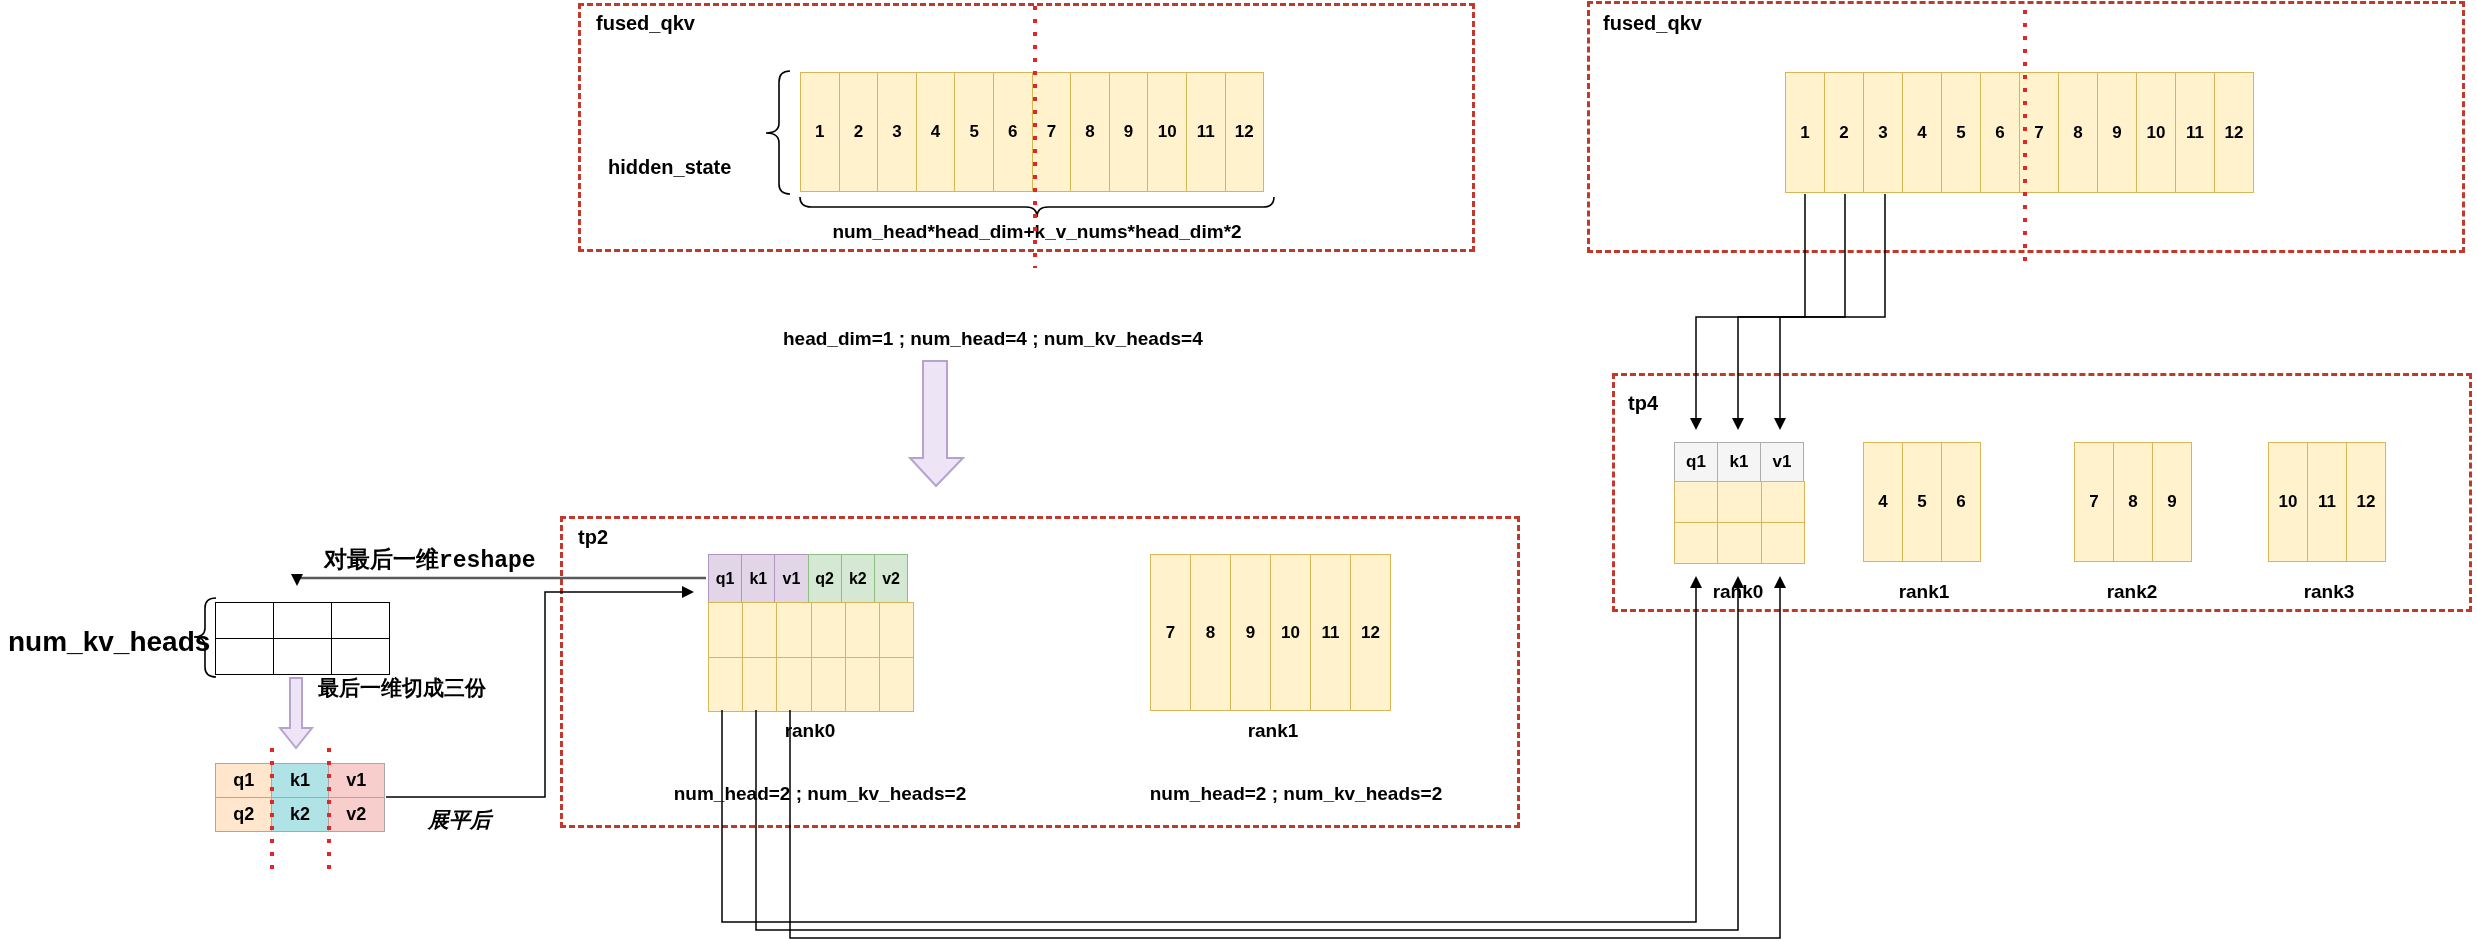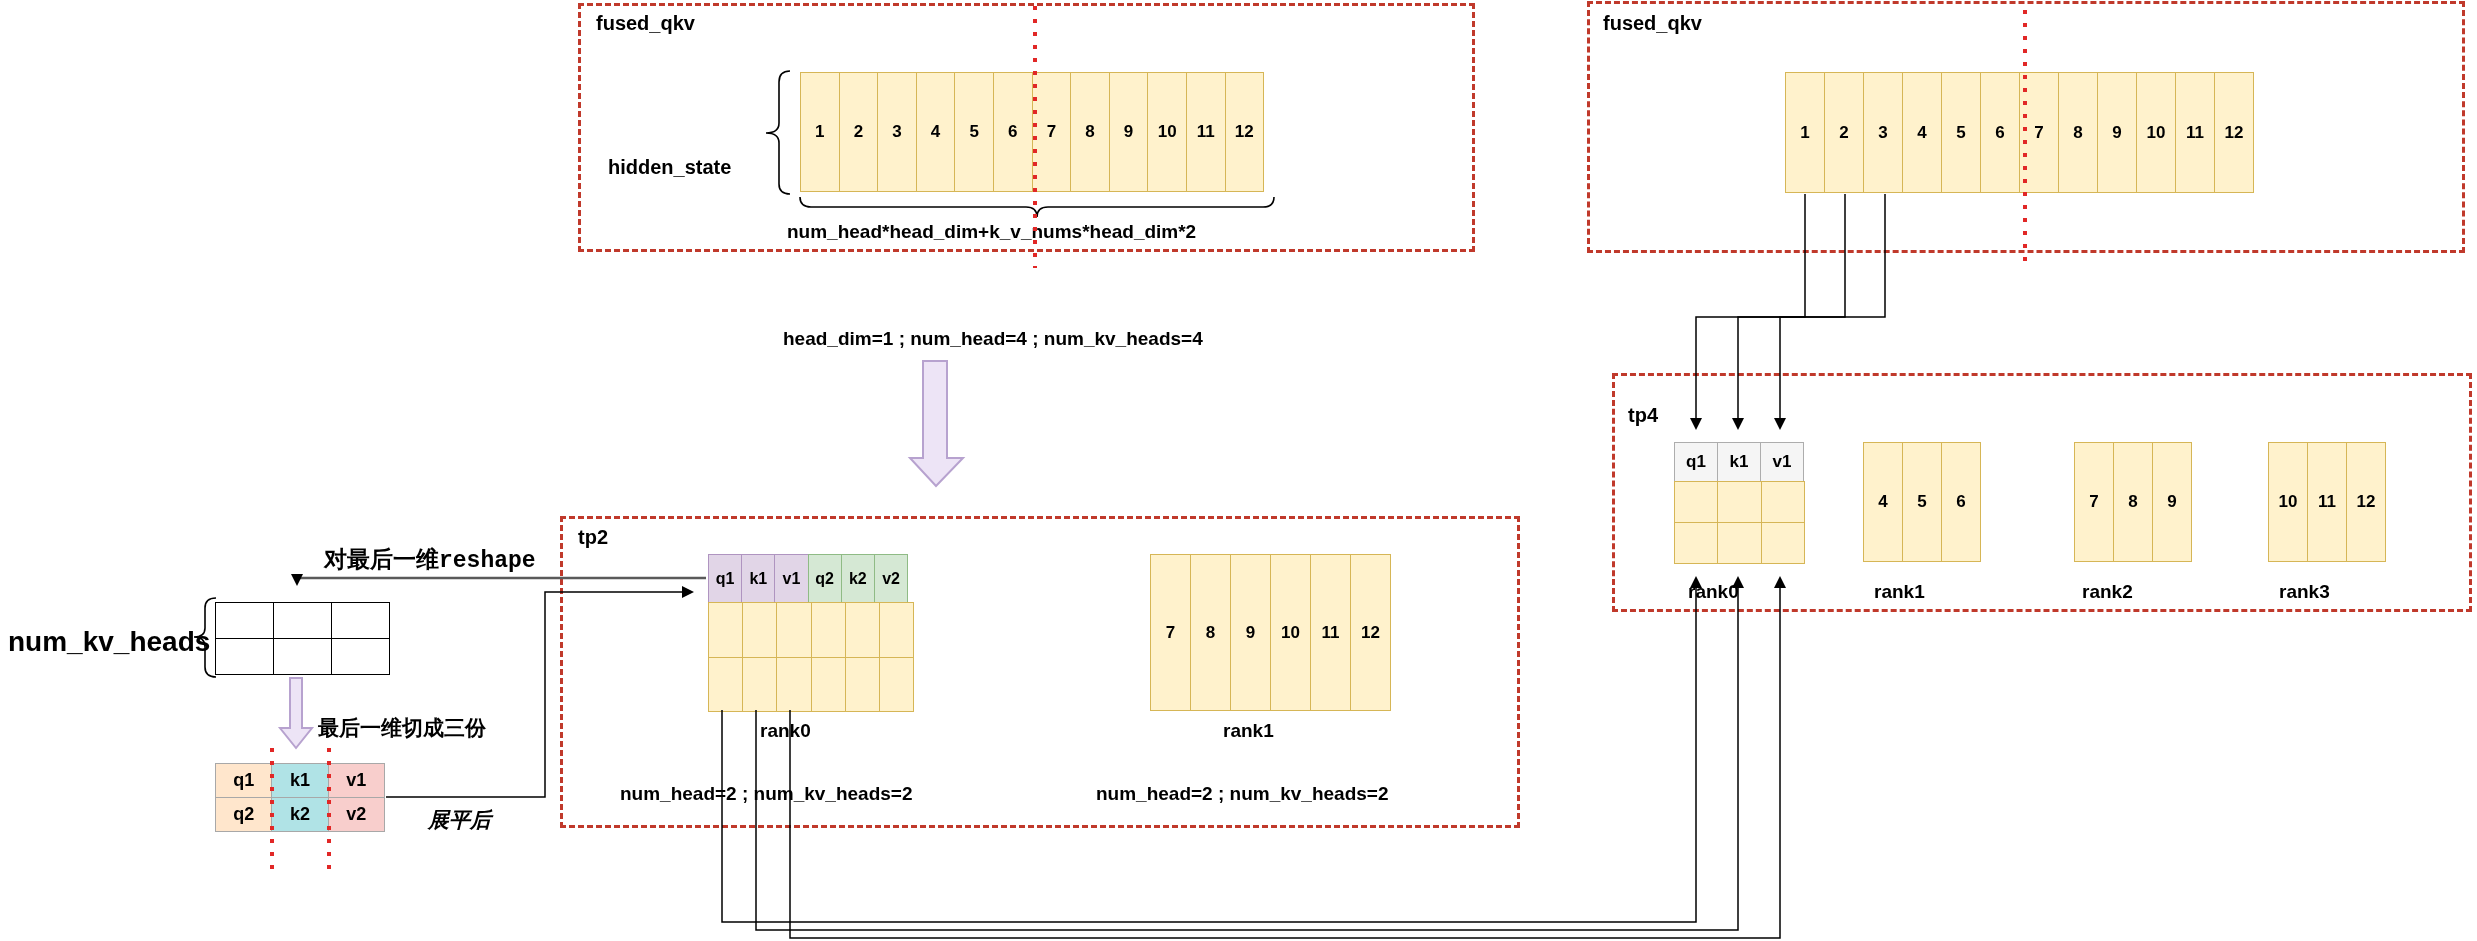--- a/index.html
+++ b/index.html
@@ -26,21 +26,21 @@
   .hd-gray{background:#F5F5F5;border:1px solid #ADADAD;width:44px;height:40px;font-size:17px;}
   .ygrid{display:grid;gap:1px;background:#D6B656;border:1px solid #D6B656;}
   .ygrid>div{background:#FFF2CC;}
   .wgrid{display:grid;gap:1px;background:#000;border:1px solid #000;}
   .wgrid>div{background:#fff;}
   .fcell{box-sizing:border-box;width:57.3px;height:35px;border:1px solid #A8A8A8;
          display:flex;align-items:center;justify-content:center;font-weight:700;font-size:18px;}
   .c-q{background:#FFE6CC;}
   .c-k{background:#B0E3E6;}
   .c-v{background:#F8CECC;}
-  .ctr{text-align:left;}
+  .ctr{text-align:center;}
   svg{position:absolute;left:0;top:0;pointer-events:none;}
 </style>
 </head>
 <body>
 
 <div class="canvas">
 
   <div class="abs dashedbox" style="left:578px;top:3px;width:897px;height:249px;"></div>
   <div class="abs boxtitle" style="left:596px;top:12px;">fused_qkv</div>
   <div class="abs note" style="left:608px;top:120px;font-size:20px;margin-top:36px;">hidden_state</div>
@@ -84,21 +84,21 @@
 
   <div class="abs wgrid" style="left:215px;top:602px;grid-template-columns:repeat(3,57px);grid-template-rows:repeat(2,35px);">
     <div></div>
       <div></div>
       <div></div>
     <div></div>
       <div></div>
       <div></div>
   </div>
 
-  <div class="abs cjknote" style="left:318px;top:714px;">最后一维切成三份</div>
+  <div class="abs cjknote" style="left:318px;top:674px;">最后一维切成三份</div>
 
   <div class="abs cells" style="left:215px;top:763px;">
       <div class="fcell c-q">q1</div>
       <div class="fcell c-k">k1</div>
       <div class="fcell c-v">v1</div>
     </div>
   <div class="abs cells" style="left:215px;top:797px;">
       <div class="fcell c-q">q2</div>
       <div class="fcell c-k">k2</div>
       <div class="fcell c-v">v2</div>
@@ -141,21 +141,21 @@
       <div class="cell">8</div>
       <div class="cell">9</div>
       <div class="cell">10</div>
       <div class="cell">11</div>
       <div class="cell">12</div>
     </div>
   <div class="abs note ctr" style="left:1223px;top:720px;width:100px;">rank1</div>
   <div class="abs note ctr" style="left:1096px;top:783px;width:400px;">num_head=2 ; num_kv_heads=2</div>
 
   <div class="abs dashedbox" style="left:1612px;top:373px;width:860px;height:239px;"></div>
-  <div class="abs boxtitle" style="left:1628px;top:404px;">tp4</div>
+  <div class="abs boxtitle" style="left:1628px;top:392px;">tp4</div>
 
   <div class="abs cells" style="left:1674px;top:442px;">
       <div class="hd hd-gray">q1</div>
       <div class="hd hd-gray">k1</div>
       <div class="hd hd-gray">v1</div>
     </div>
   <div class="abs ygrid" style="left:1674px;top:481px;grid-template-columns:repeat(3,42.3px);grid-template-rows:repeat(2,40px);">
     <div></div>
       <div></div>
       <div></div>

